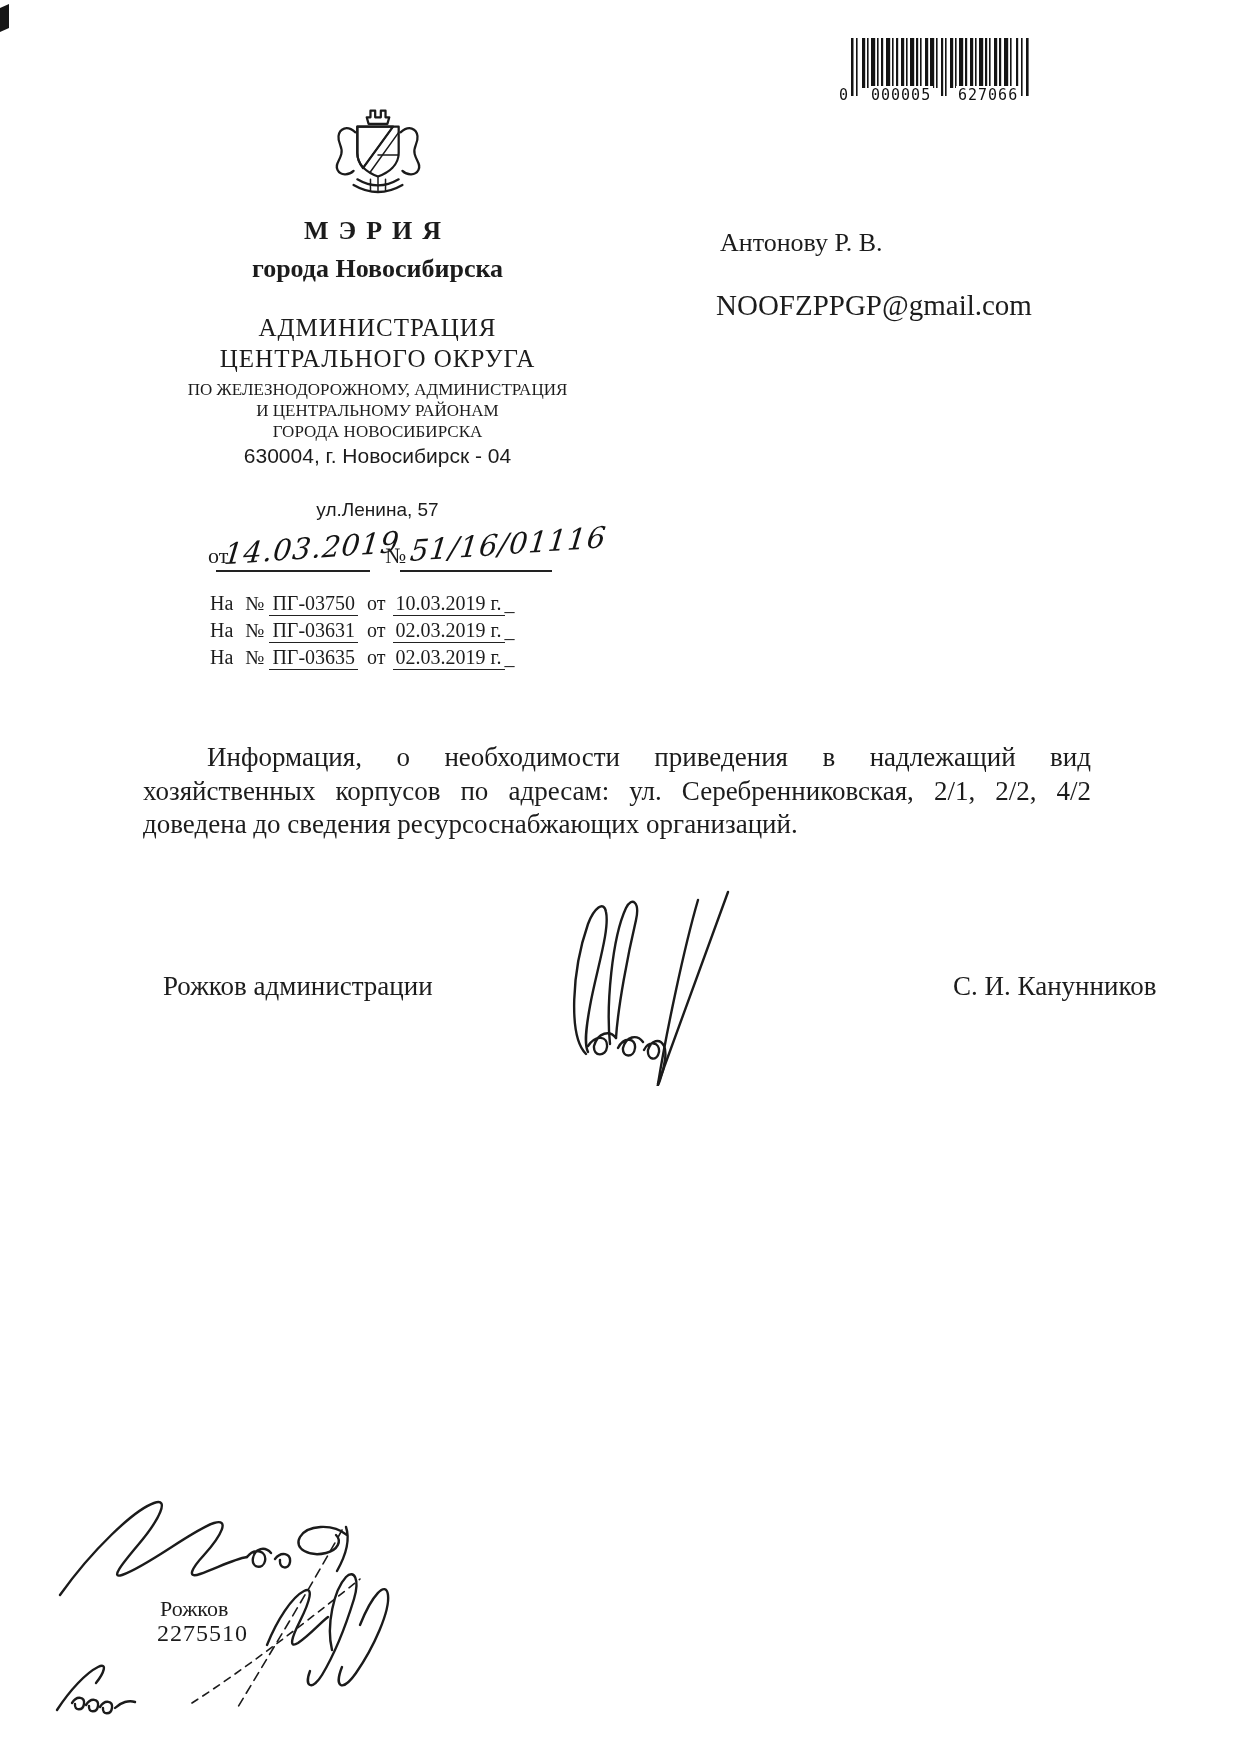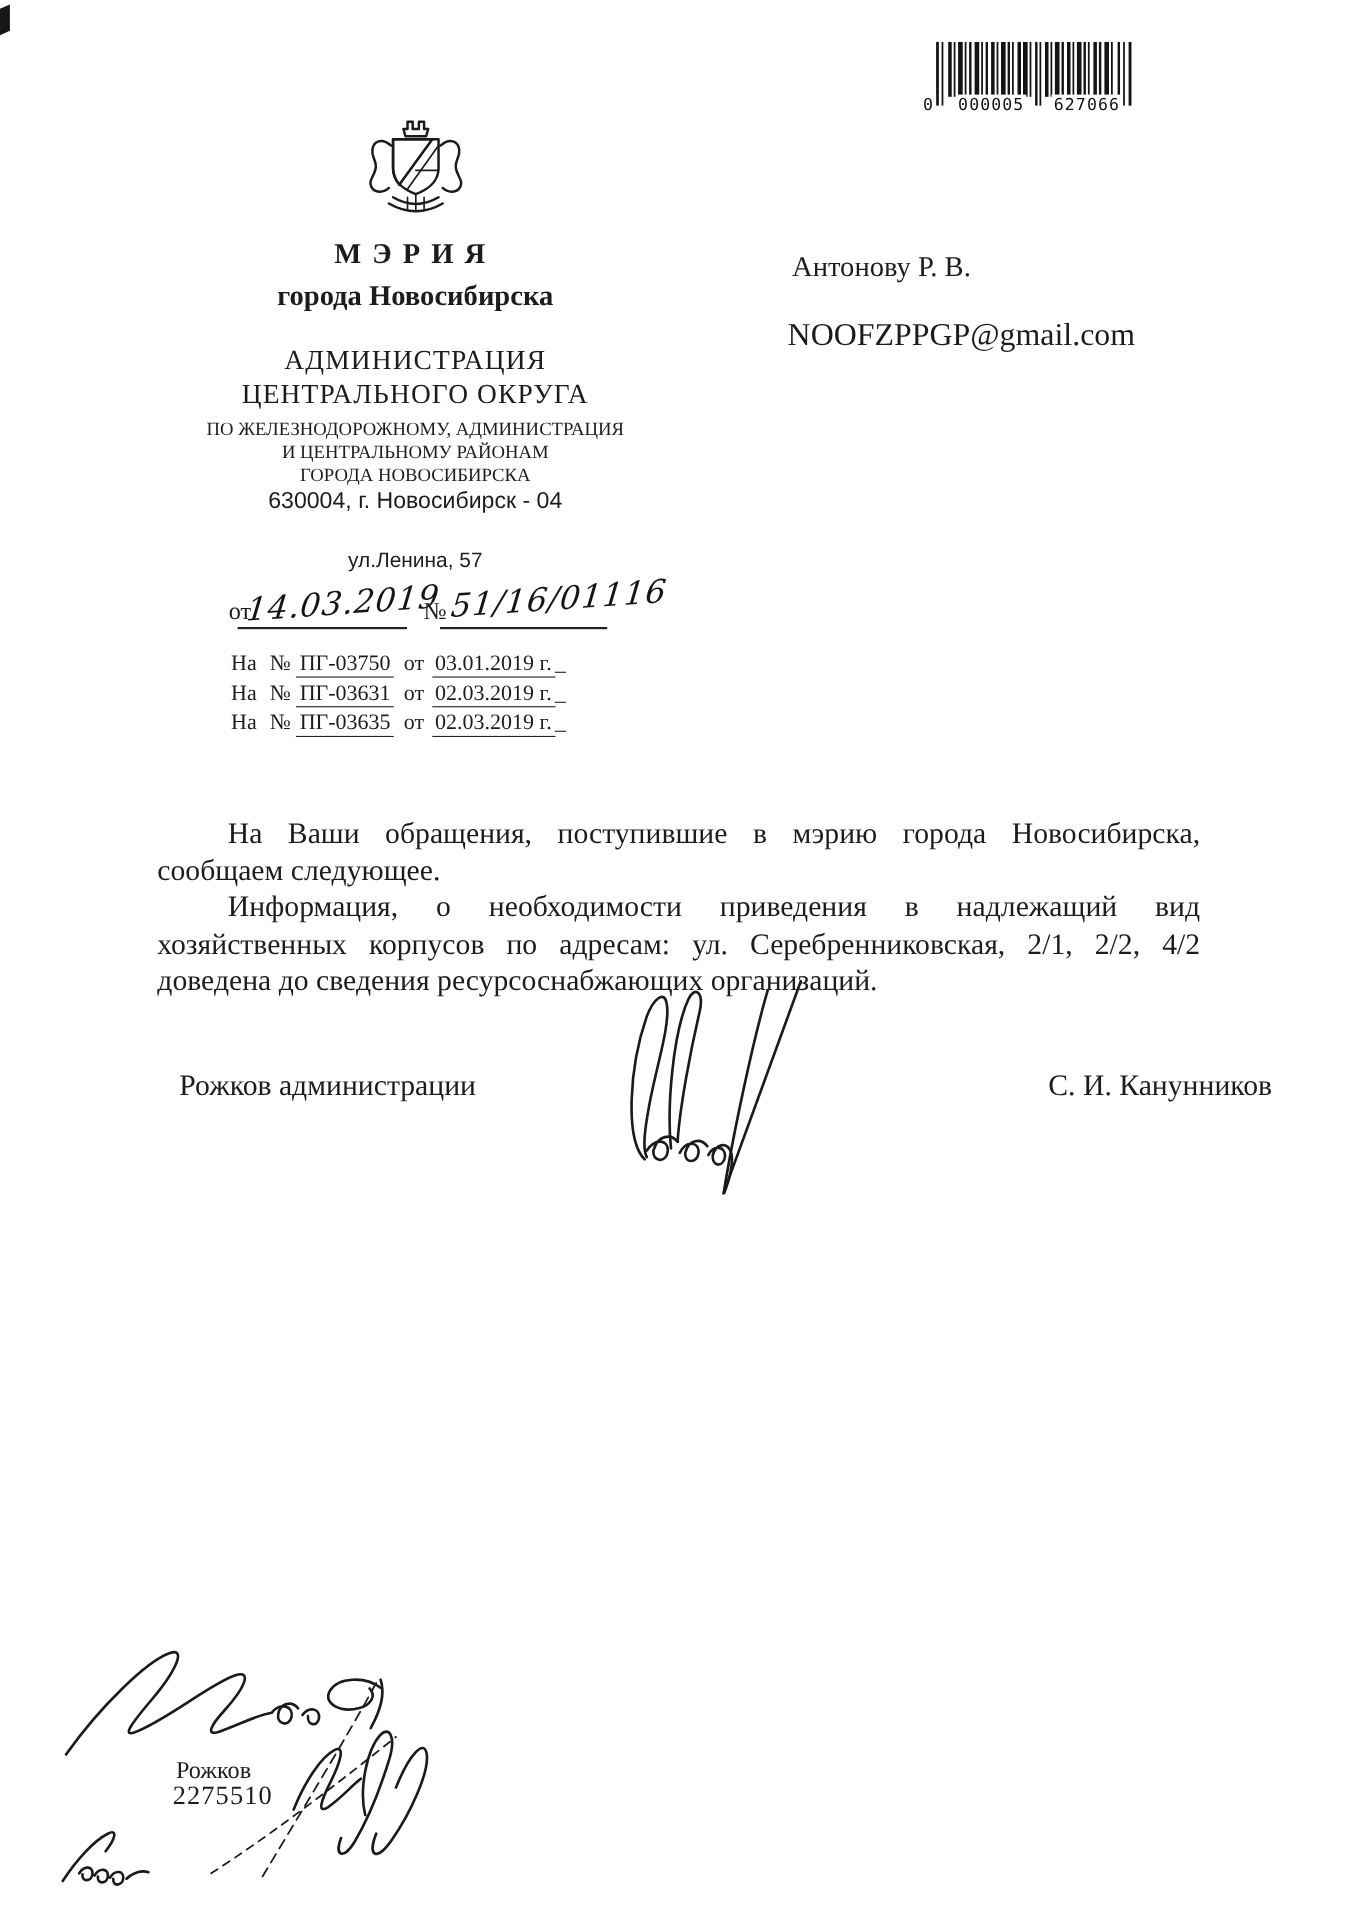--- a/index.html
+++ b/index.html
@@ -169,41 +169,40 @@
   <div class="abs no-label">№</div>
   <div class="abs hand hand-num">51/16/01116</div>
   <div class="abs uline ul-date"></div>
   <div class="abs uline ul-num"></div>
 
   <div class="abs refs">
     <div class="ref-row">
       <span class="ref-label">На №</span>
       <span class="u">ПГ-03750</span>
       <span class="ref-ot">от</span>
-      <span class="u">03.01.2019 г.</span><span>_</span>
+      <span class="u">10.03.2019 г.</span><span>_</span>
     </div>
     <div class="ref-row">
       <span class="ref-label">На №</span>
       <span class="u">ПГ-03631</span>
       <span class="ref-ot">от</span>
       <span class="u">02.03.2019 г.</span><span>_</span>
     </div>
     <div class="ref-row">
       <span class="ref-label">На №</span>
       <span class="u">ПГ-03635</span>
       <span class="ref-ot">от</span>
       <span class="u">02.03.2019 г.</span><span>_</span>
     </div>
   </div>
 
   <div class="abs rcpt-name">Антонову Р. В.</div>
   <div class="abs rcpt-email">NOOFZPPGP@gmail.com</div>
 
   <div class="abs body-text">
-    <p>На Ваши обращения, поступившие в мэрию города Новосибирска, сообщаем следующее.</p>
     <p>Информация, о необходимости приведения в надлежащий вид хозяйственных корпусов по адресам: ул. Серебренниковская, 2/1, 2/2, 4/2 доведена до сведения ресурсоснабжающих организаций.</p>
   </div>
 
   <div class="abs signoff-title">Рожков администрации</div>
   <div class="abs signoff-name">С. И. Канунников</div>
 
   <svg class="abs sig-main stroke" width="195" height="200" viewBox="0 0 195 200">
     <path d="M38 168 C20 150 24 84 40 38 C46 22 56 14 58 26 C62 44 48 86 42 120 C38 142 36 158 40 166"></path>
     <path d="M62 158 C58 120 64 52 78 22 C84 10 92 16 88 34 C80 68 70 120 68 152"></path>
     <path d="M40 160 c8 -12 20 -10 19 1 c-1 10 -14 10 -13 -1 c4 -14 16 -16 22 -8 m2 10 c6 -12 18 -10 17 0 c-1 10 -13 10 -12 0 c3 -12 14 -14 20 -6 m1 8 c5 -10 16 -8 15 2 c-2 10 -12 8 -11 -2 c3 -10 12 -12 16 -4 c3 6 1 20 -4 34 c-4 12 -10 18 -14 14"></path>

